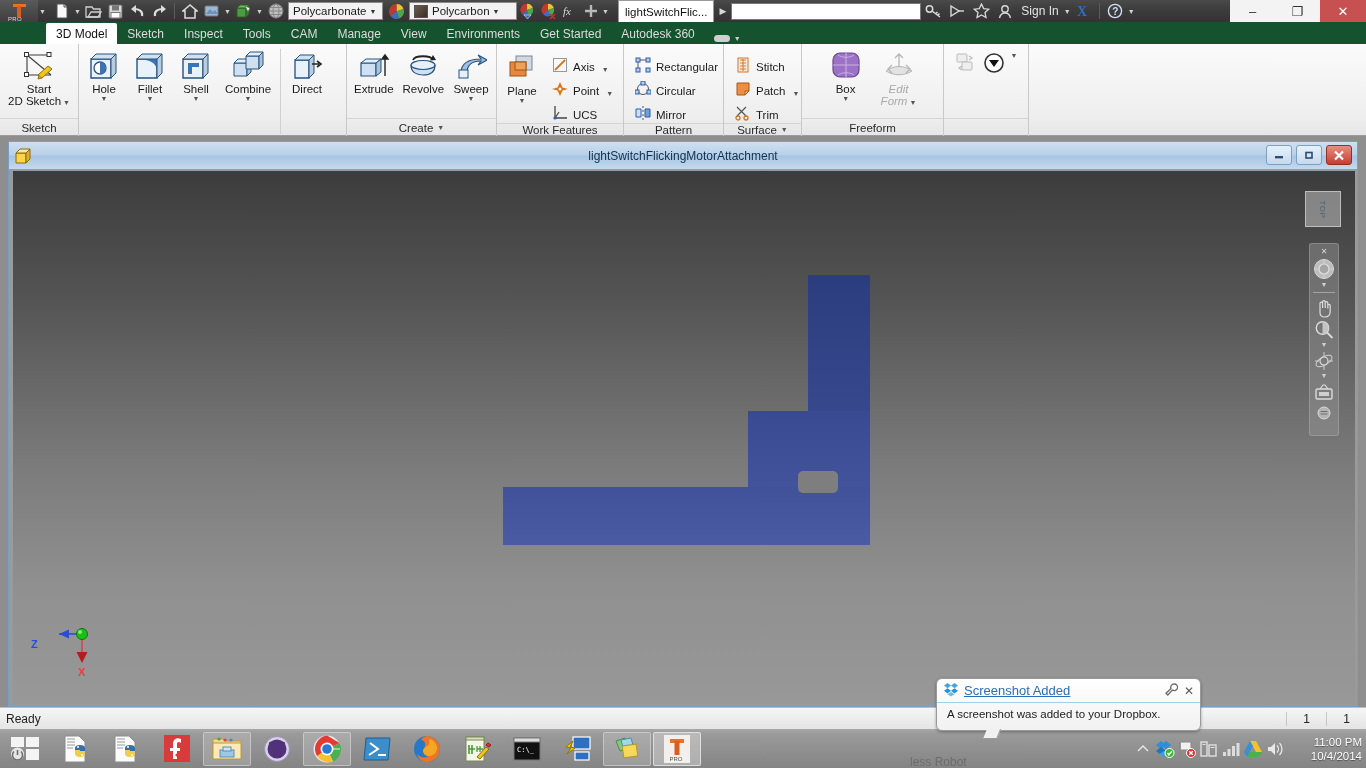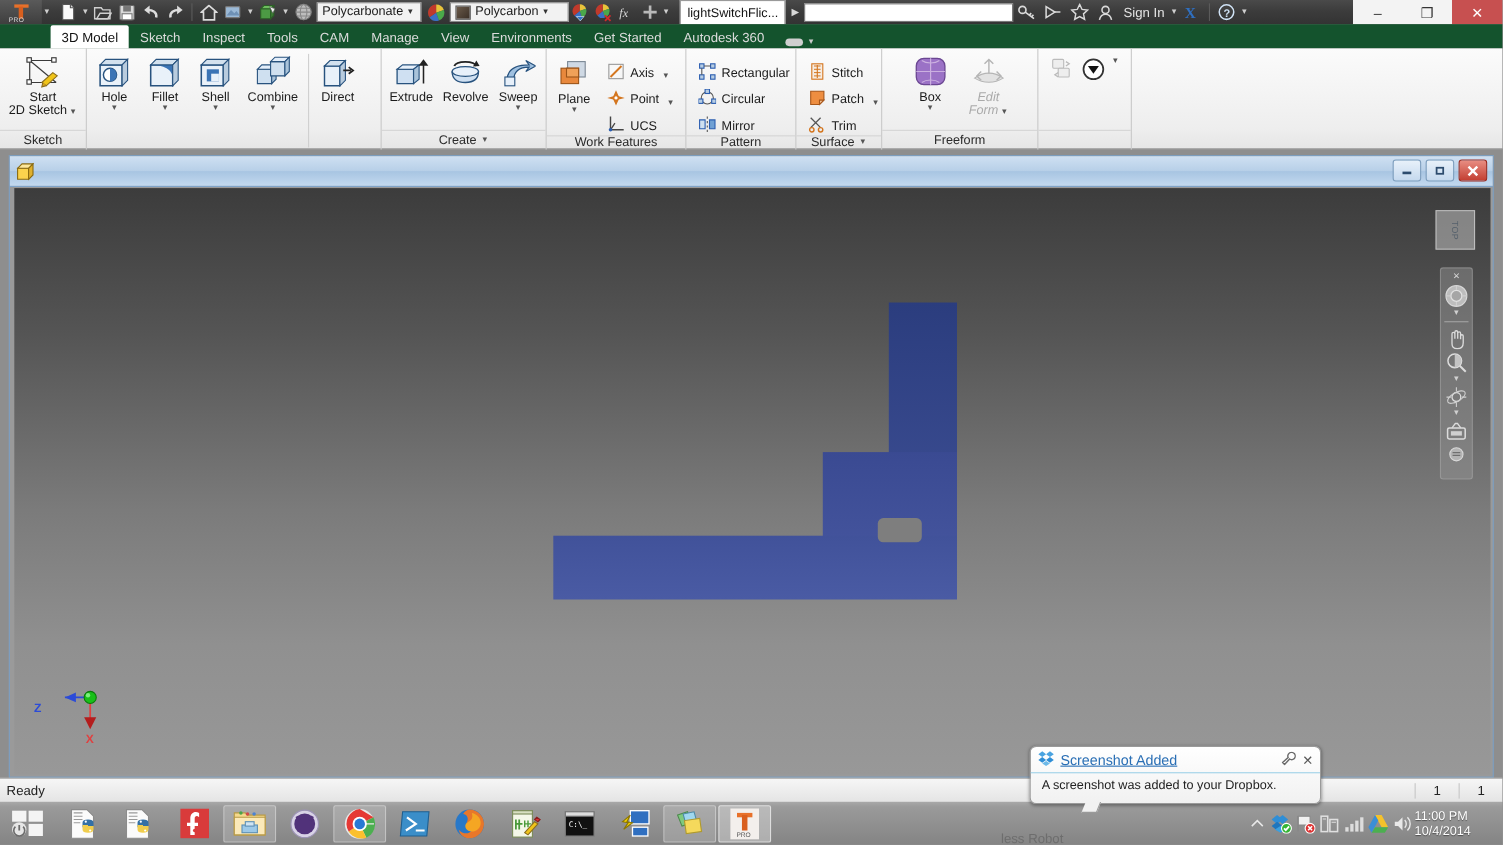--- a/index.html
+++ b/index.html
@@ -147,21 +147,21 @@
     position:absolute;left:0;top:729px;width:1366px;height:39px;
     background:linear-gradient(to bottom,#a8a8a8 0%,#9a9a9a 12%,#8e8e8e 60%,#848484 100%);
     display:flex;align-items:center;
   }
   .startbtn{width:52px;height:39px;display:flex;align-items:center;justify-content:center;}
   .tbitem{width:48px;height:34px;display:flex;align-items:center;justify-content:center;margin:0 1px;border-radius:2px;}
   .tbitem.active{background:rgba(225,225,225,.45);border:1px solid rgba(240,240,240,.7);}
   .tbitem.pinned{background:rgba(210,210,210,.3);border:1px solid rgba(235,235,235,.45);}
   .tray{position:absolute;right:0;top:0;height:39px;display:flex;align-items:center;padding-right:4px;}
   .tray .ti{width:22px;height:39px;display:flex;align-items:center;justify-content:center;}
-  .clock{width:76px;text-align:left;color:#fff;font-size:11.5px;line-height:14px;text-shadow:0 1px 1px rgba(0,0,0,.45);}
+  .clock{width:76px;text-align:right;color:#fff;font-size:11.5px;line-height:14px;text-shadow:0 1px 1px rgba(0,0,0,.45);}
 
   
   .notif{
     position:absolute;left:936px;top:678px;width:265px;height:53px;
     background:linear-gradient(to bottom,#ffffff,#f1f1f1);
     border:1px solid #9a9a9a;border-radius:6px;box-shadow:0 1px 3px rgba(0,0,0,.35);
   }
   .notif-hd{display:flex;align-items:center;height:24px;padding:0 6px;border-bottom:1px solid #9fd2e8;}
   .notif-title{color:#2a6fb5;font-size:13px;text-decoration:underline;margin-left:5px;}
   .notif-tools{margin-left:auto;display:flex;gap:6px;align-items:center;color:#666;}
@@ -683,20 +683,21 @@
 
   <div class="docwin">
     <div class="doctitle">
       <span class="doc-ico">
         <svg width="16" height="16" viewBox="0 0 16 16">
             <path d="M1 5h10v10H1z" fill="#fbd34d" stroke="#8a6a10"></path>
             <path d="M1 5l4-4h10l-4 4z" fill="#fde79b" stroke="#8a6a10"></path>
             <path d="M11 5l4-4v10l-4 4z" fill="#e0b02c" stroke="#8a6a10"></path>
           </svg>
       </span>
+      <span class="doc-title-text">lightSwitchFlickingMotorAttachment</span>
       <div class="doc-wc">
         <div class="dbtn">
           <svg width="12" height="10" viewBox="0 0 12 10">
               <rect x="2" y="6" width="8" height="2.4" fill="#2d4c6e"></rect>
             </svg>
         </div>
         <div class="dbtn">
           <svg width="12" height="10" viewBox="0 0 12 10">
               <rect x="3" y="2.5" width="6" height="5.5" fill="none" stroke="#2d4c6e" stroke-width="1.6"></rect>
             </svg>

